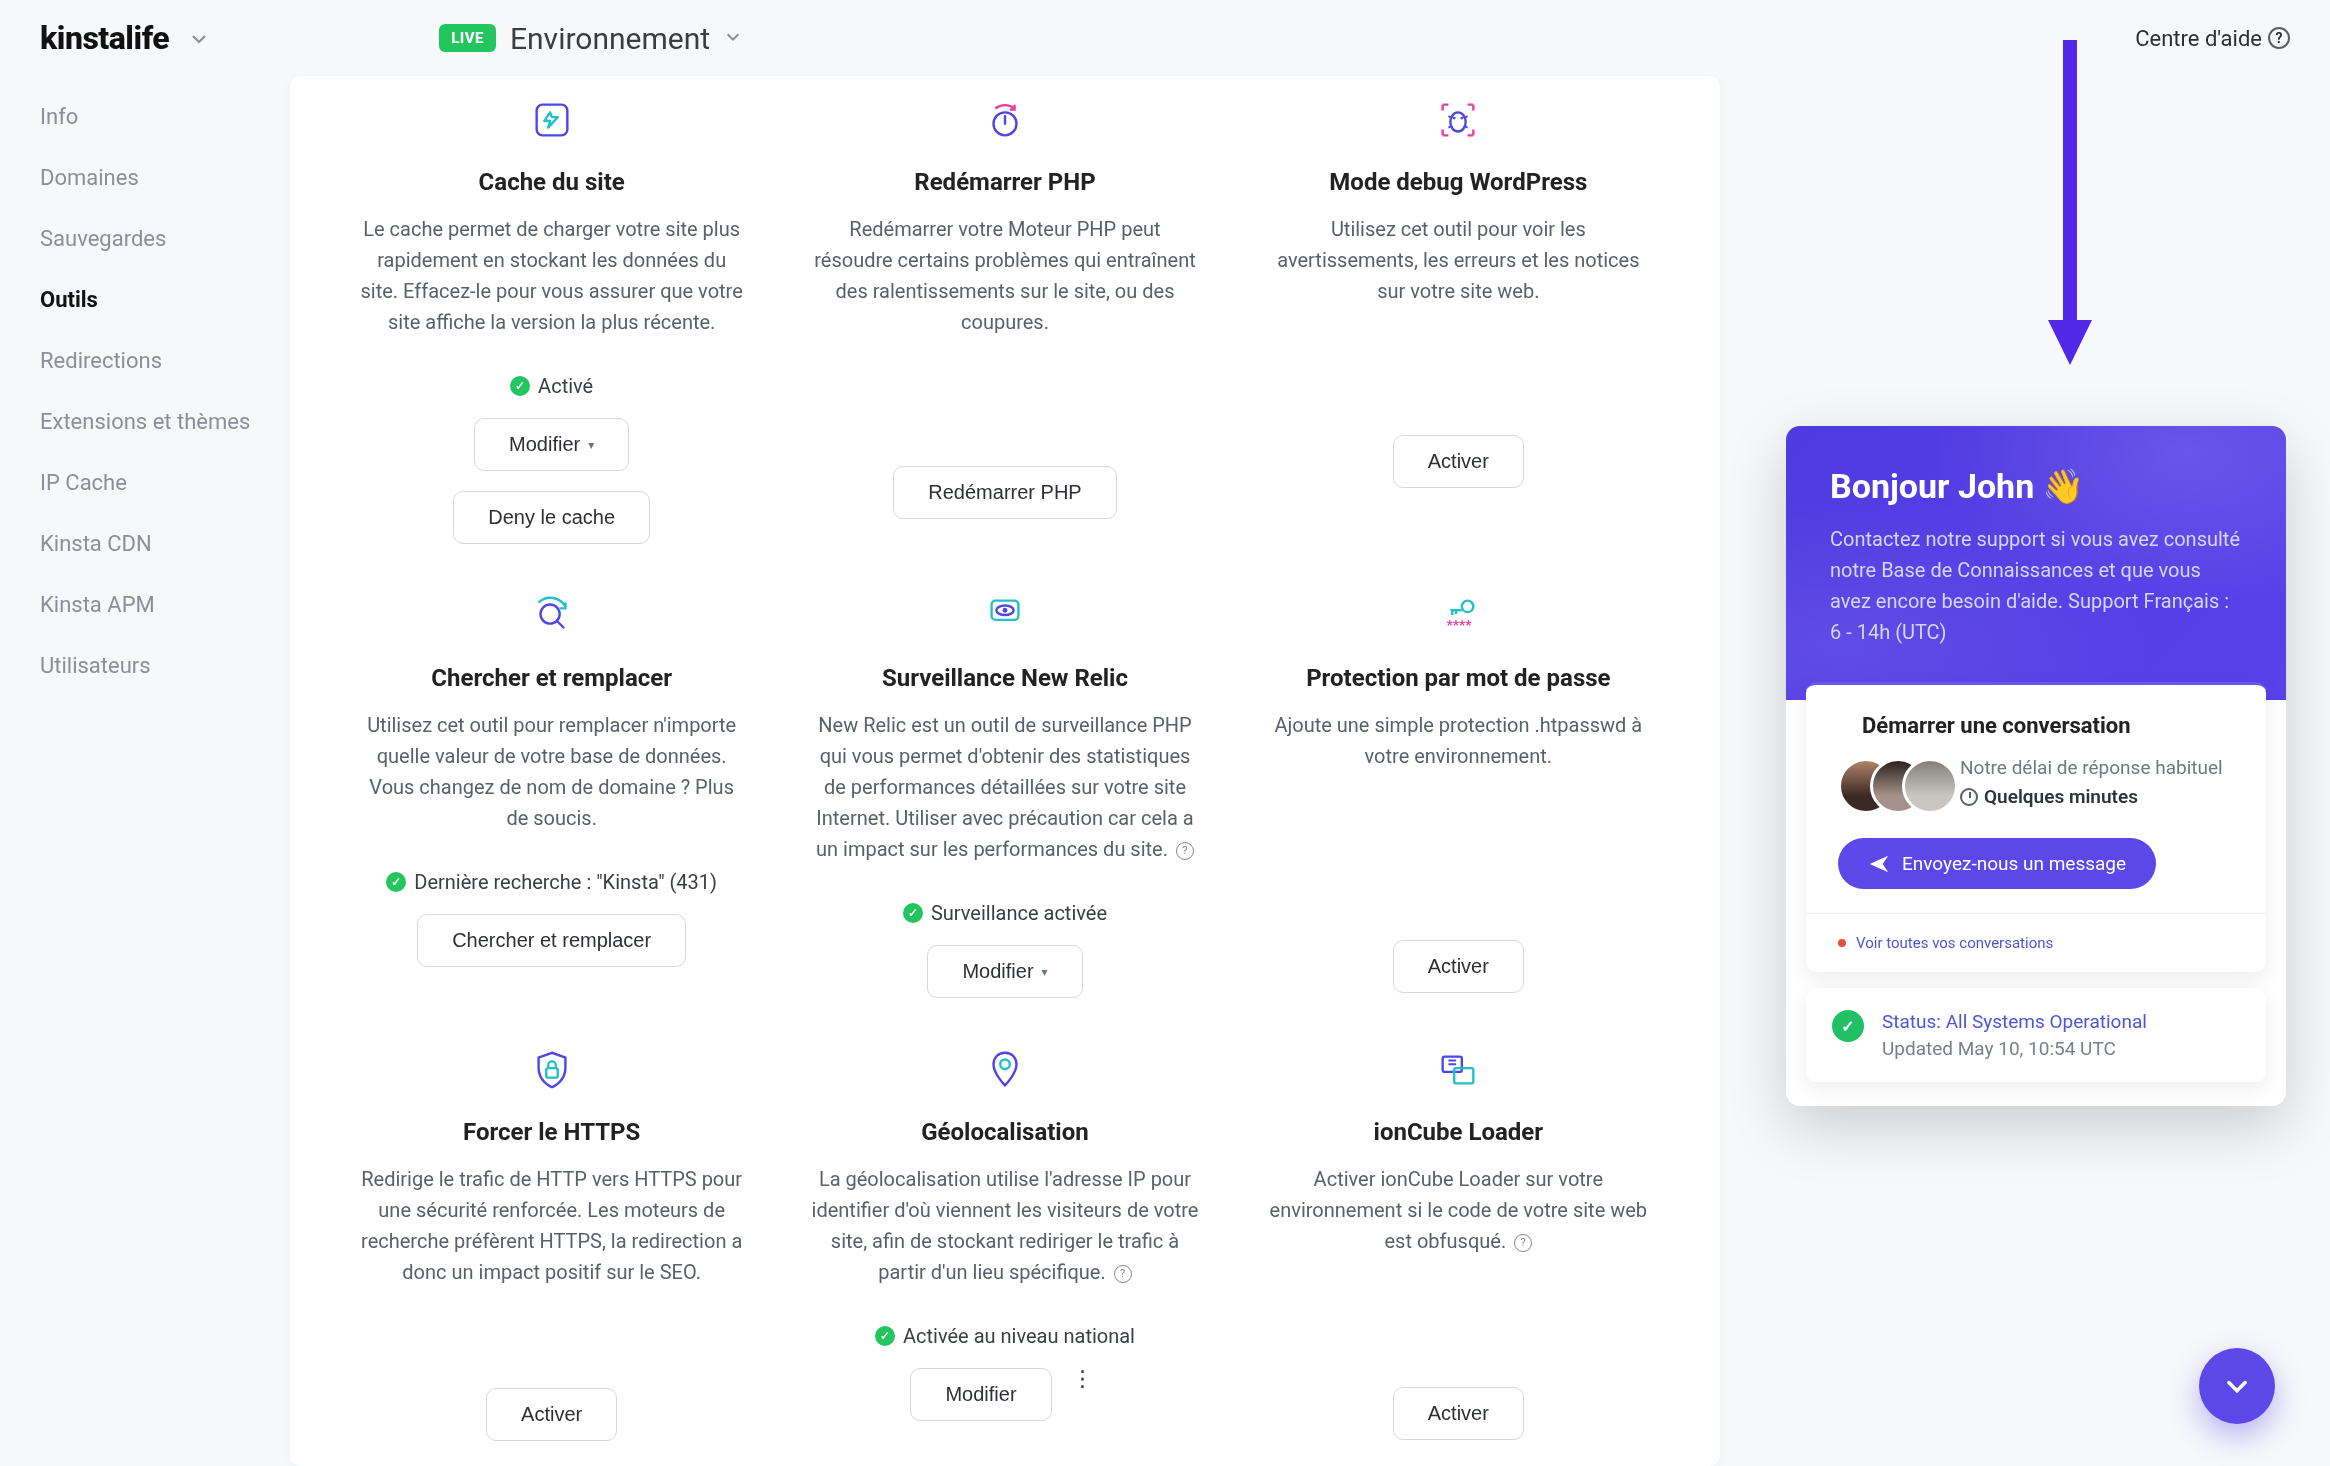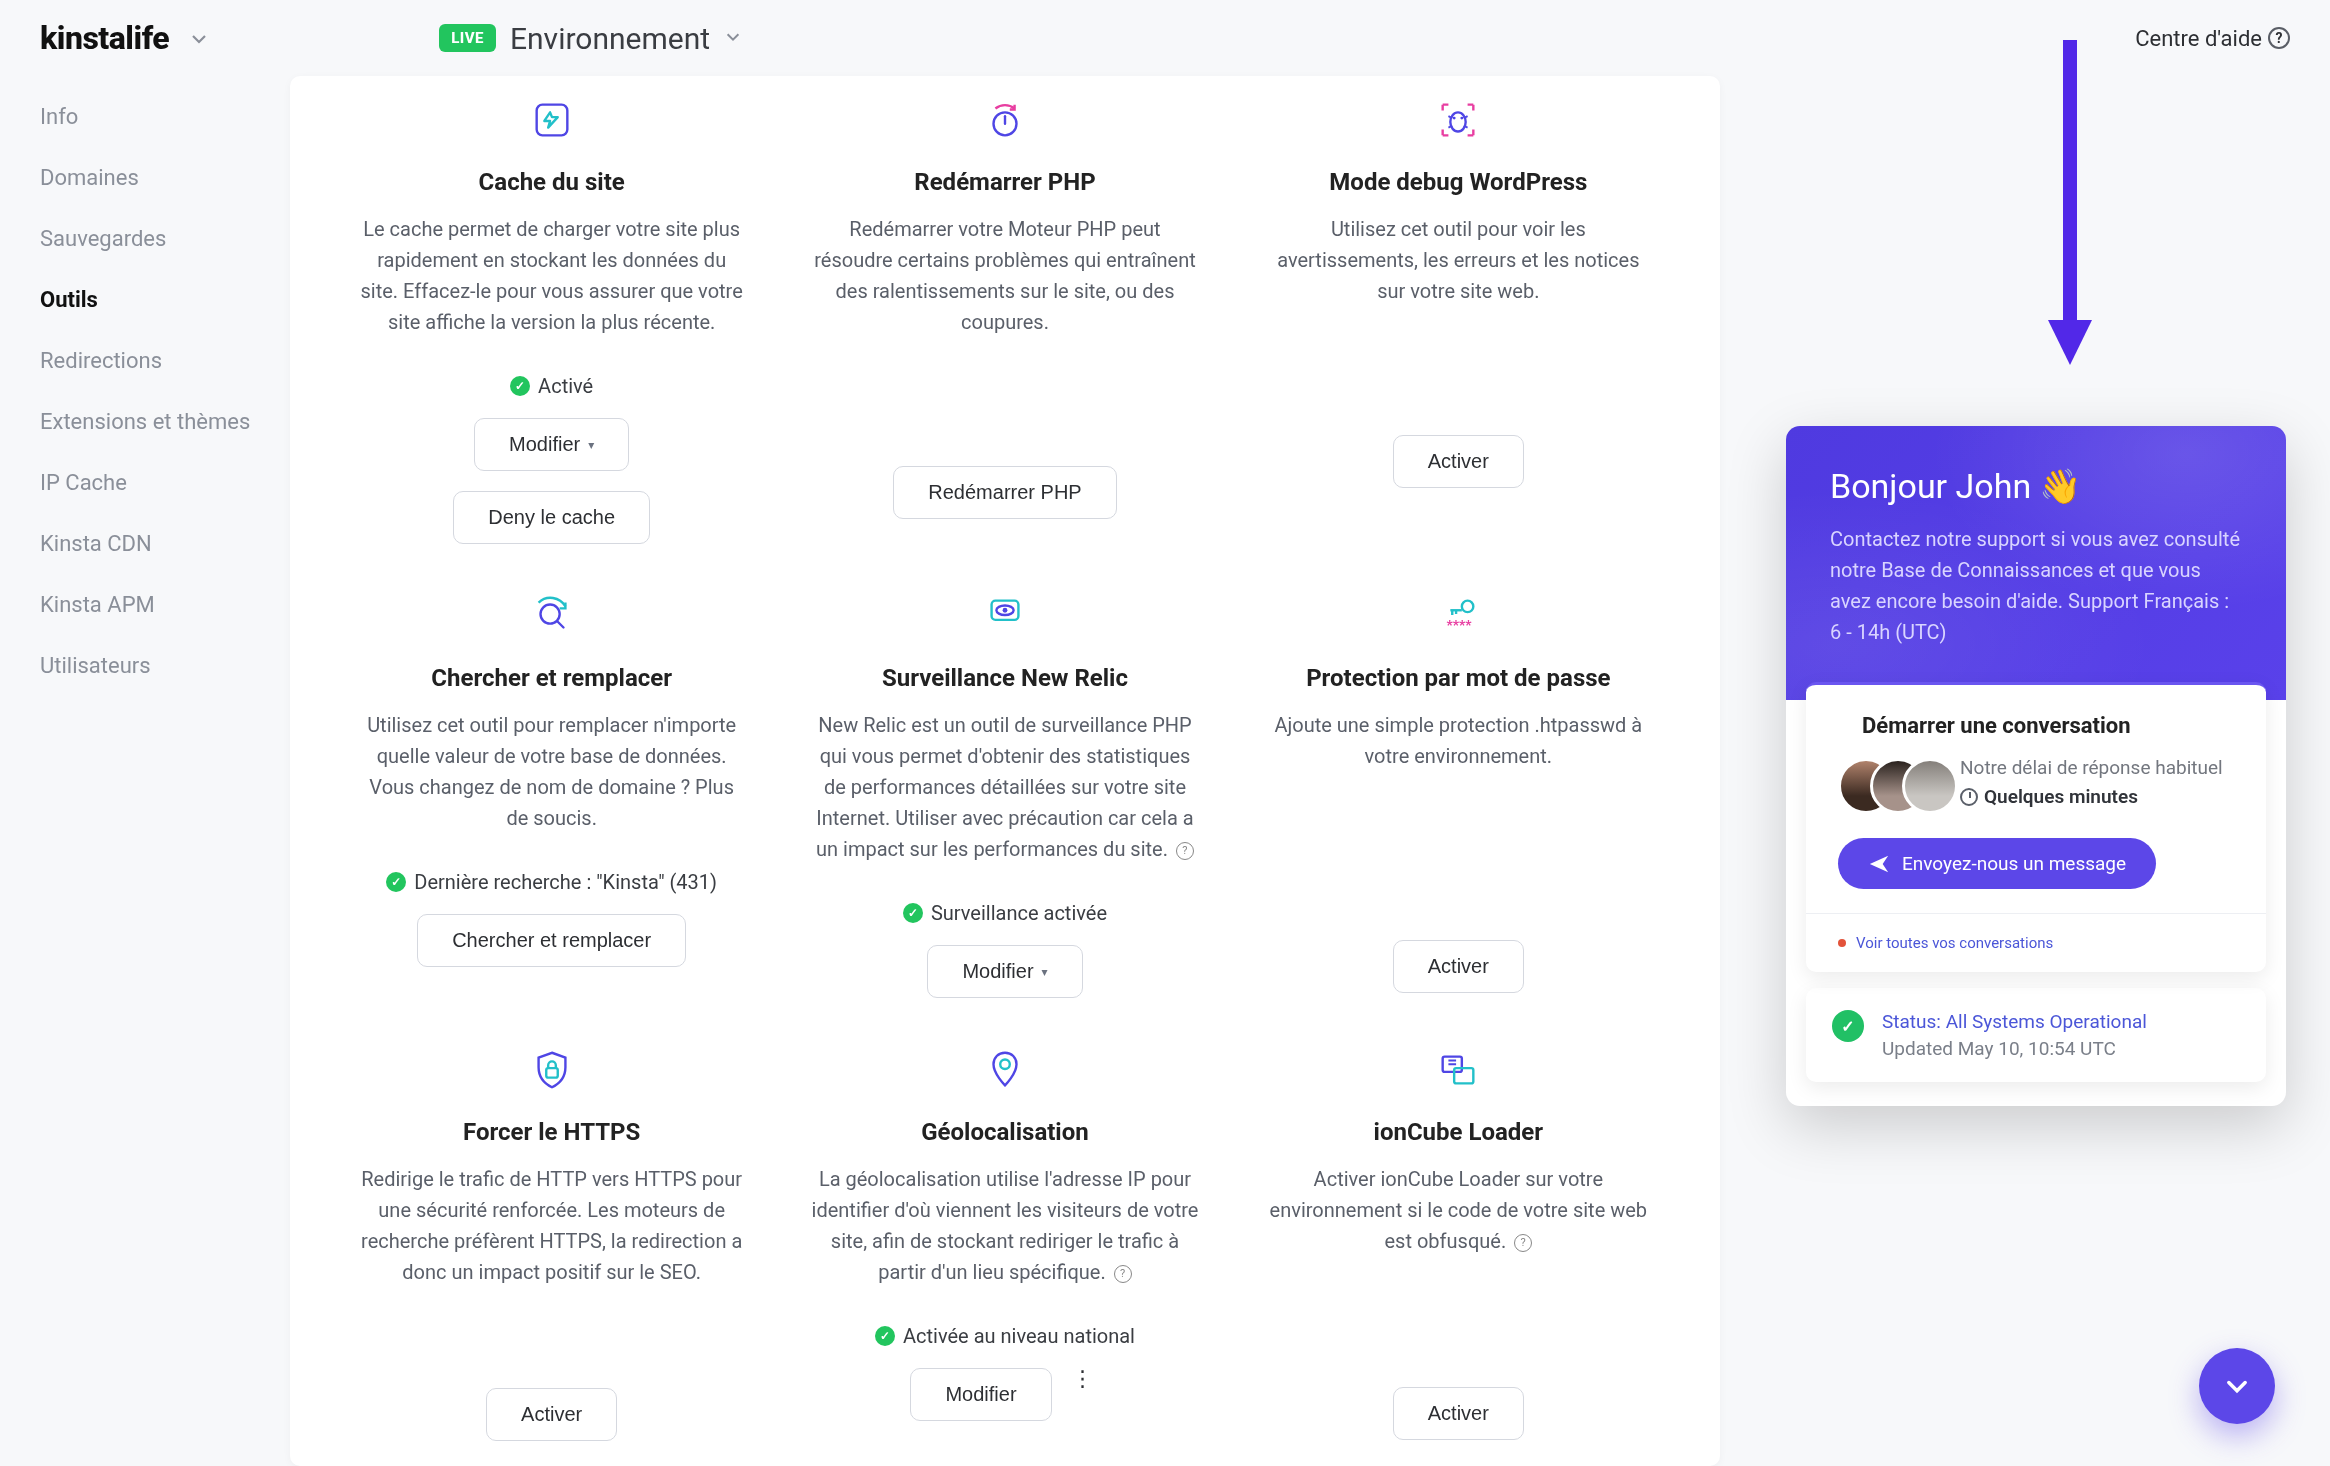--- a/index.html
+++ b/index.html
@@ -205,21 +205,21 @@
     content:"";
     position:absolute;
     inset:0;
     background:
       radial-gradient(ellipse at 80% 10%, rgba(255,255,255,0.12) 0%, transparent 45%),
       radial-gradient(ellipse at 10% 80%, rgba(255,255,255,0.08) 0%, transparent 50%);
     pointer-events:none;
   }
   .chat-greet {
     font-size: 34px;
-    font-weight: 400;
+    font-weight: 700;
     margin-bottom: 18px;
     position:relative;
   }
   .chat-sub {
     font-size: 20px;
     line-height: 1.55;
     color: #d9d4ff;
     position:relative;
   }
   .chat-card {

